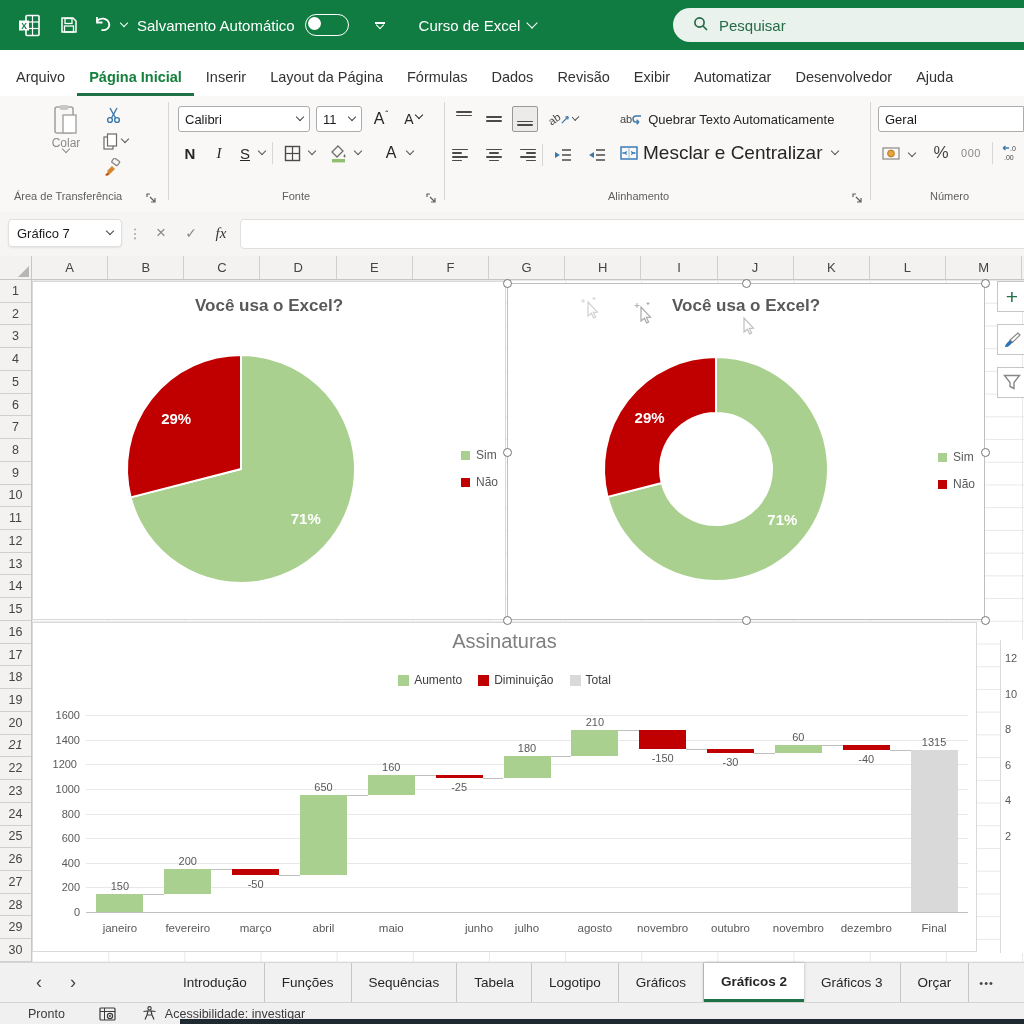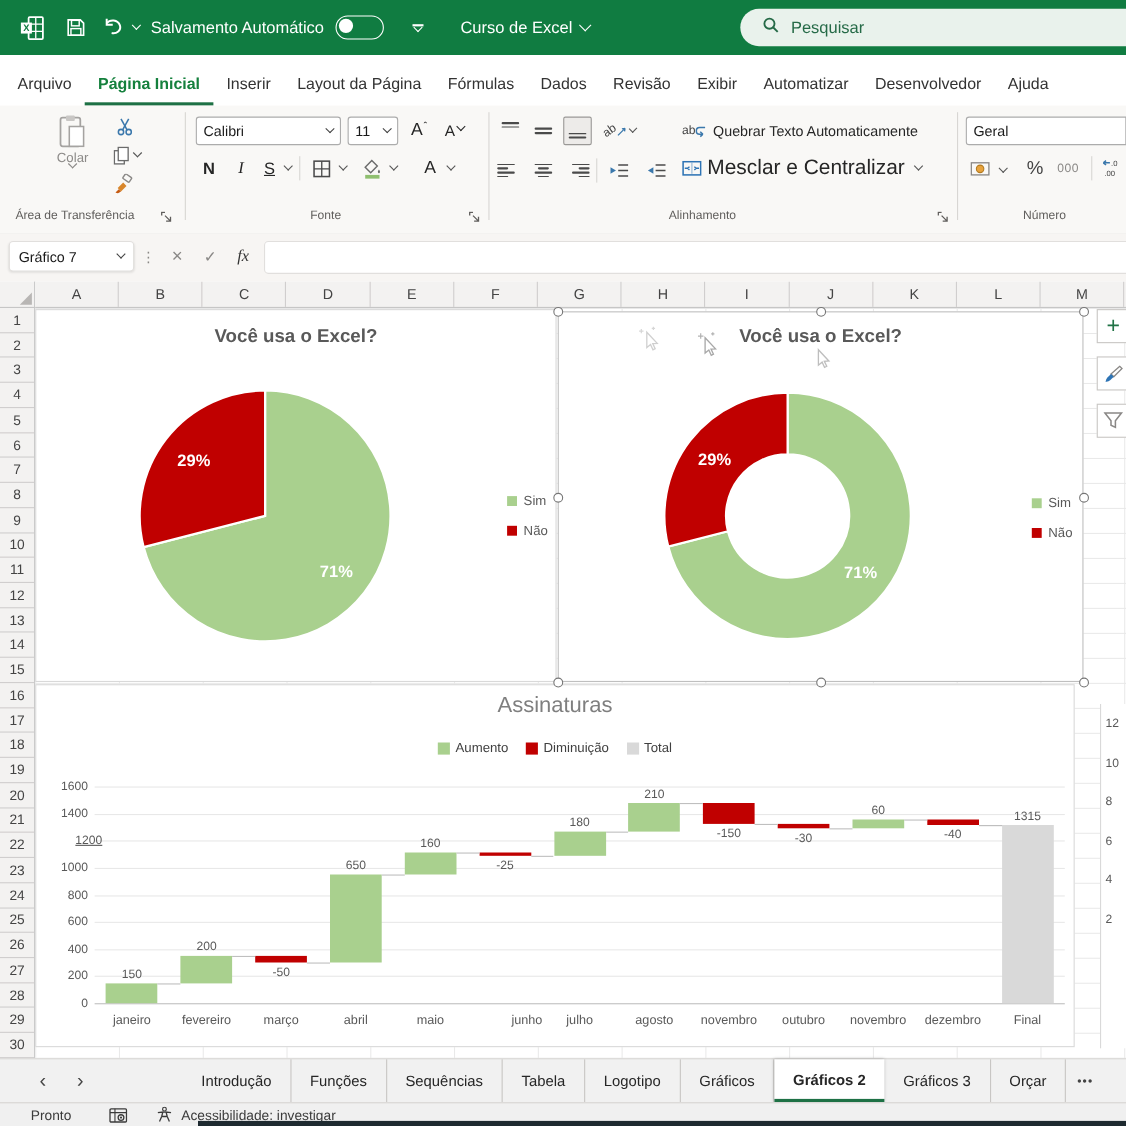--- a/index.html
+++ b/index.html
@@ -416,21 +416,21 @@
       <div class="rowh" style="top: 227.3px; height: 22.73px;">11</div>
       <div class="rowh" style="top: 250.03px; height: 22.73px;">12</div>
       <div class="rowh" style="top: 272.76px; height: 22.73px;">13</div>
       <div class="rowh" style="top: 295.49px; height: 22.73px;">14</div>
       <div class="rowh" style="top: 318.22px; height: 22.73px;">15</div>
       <div class="rowh" style="top: 340.95px; height: 22.73px;">16</div>
       <div class="rowh" style="top: 363.68px; height: 22.73px;">17</div>
       <div class="rowh" style="top: 386.41px; height: 22.73px;">18</div>
       <div class="rowh" style="top: 409.14px; height: 22.73px;">19</div>
       <div class="rowh" style="top: 431.87px; height: 22.73px;">20</div>
-      <div class="rowh" style="top: 454.6px; height: 22.73px;">21</div>
+      <div class="rowh" style="top: 454.6px; height: 22.73px; font-style: italic;">21</div>
       <div class="rowh" style="top: 477.33px; height: 22.73px;">22</div>
       <div class="rowh" style="top: 500.06px; height: 22.73px;">23</div>
       <div class="rowh" style="top: 522.79px; height: 22.73px;">24</div>
       <div class="rowh" style="top: 545.52px; height: 22.73px;">25</div>
       <div class="rowh" style="top: 568.25px; height: 22.73px;">26</div>
       <div class="rowh" style="top: 590.98px; height: 22.73px;">27</div>
       <div class="rowh" style="top: 613.71px; height: 22.73px;">28</div>
       <div class="rowh" style="top: 636.44px; height: 22.73px;">29</div>
       <div class="rowh" style="top: 659.17px; height: 22.73px;">30</div>
     </div>
@@ -534,21 +534,21 @@
           <span class="sw" style="background: rgb(217, 217, 217);"></span>
           <span>Total</span>
         </div>
       </div>
     <div id="wf-plot">
         <div class="wf-grid" style="left: 53px; width: 882px; top: 92px;"></div>
         <div class="wf-ylab" style="left: 7px; top: 86px;">1600</div>
         <div class="wf-grid" style="left: 53px; width: 882px; top: 116.625px;"></div>
         <div class="wf-ylab" style="left: 7px; top: 110.625px;">1400</div>
         <div class="wf-grid" style="left: 53px; width: 882px; top: 141.25px;"></div>
-        <div class="wf-ylab" style="left: 20px; top: 135.25px; text-decoration: underline;">1200</div>
+        <div class="wf-ylab" style="left: 4px; top: 135.25px;">1200</div>
         <div class="wf-grid" style="left: 53px; width: 882px; top: 165.875px;"></div>
         <div class="wf-ylab" style="left: 7px; top: 159.875px;">1000</div>
         <div class="wf-grid" style="left: 53px; width: 882px; top: 190.5px;"></div>
         <div class="wf-ylab" style="left: 7px; top: 184.5px;">800</div>
         <div class="wf-grid" style="left: 53px; width: 882px; top: 215.125px;"></div>
         <div class="wf-ylab" style="left: 7px; top: 209.125px;">600</div>
         <div class="wf-grid" style="left: 53px; width: 882px; top: 239.75px;"></div>
         <div class="wf-ylab" style="left: 7px; top: 233.75px;">400</div>
         <div class="wf-grid" style="left: 53px; width: 882px; top: 264.375px;"></div>
         <div class="wf-ylab" style="left: 7px; top: 258.375px;">200</div>

